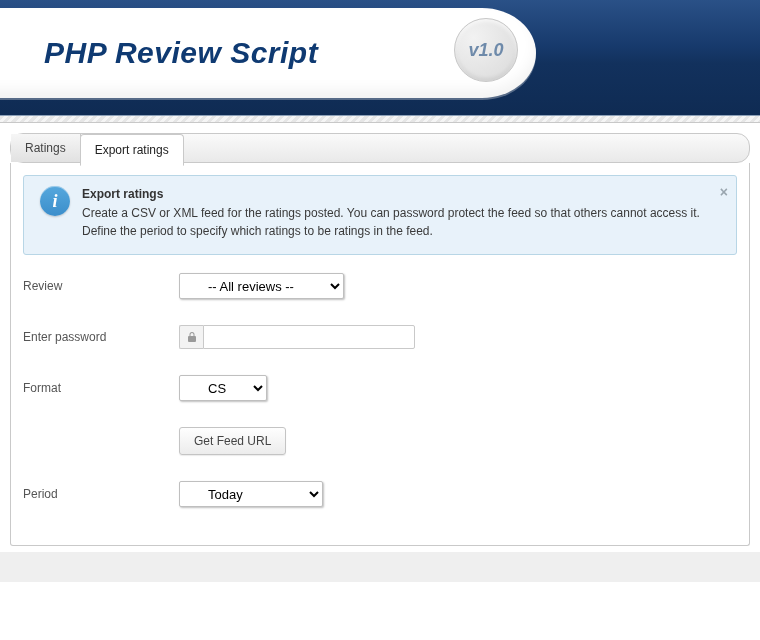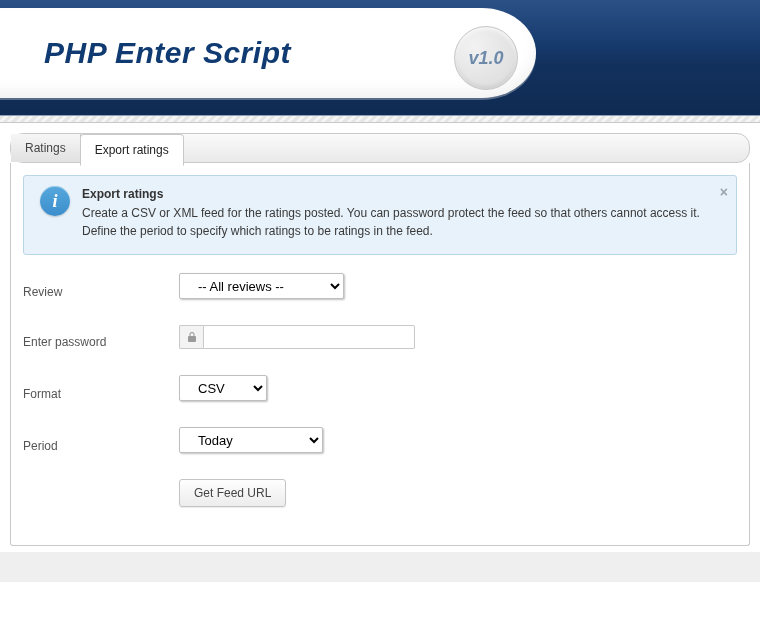--- a/index.html
+++ b/index.html
@@ -29,21 +29,21 @@
   }
   .title-text {
     font-size:30px;
     font-weight:bold;
     font-style:italic;
     color:#0f3a72;
     letter-spacing:0.5px;
   }
   .version-badge {
     position:absolute;
-    top:26px; left:454px;
+    top:18px; left:454px;
     width:64px; height:64px;
     border-radius:50%;
     background: radial-gradient(circle at 30% 30%, #f2f2f2, #d9d9d9);
     border:1px solid #c8c8c8;
     display:flex; align-items:center; justify-content:center;
     font-weight:bold; font-style:italic;
     color:#6e8aaa; font-size:18px;
     box-shadow: inset 0 2px 4px rgba(255,255,255,.8), inset 0 -2px 4px rgba(0,0,0,.1);
   }
   .hatch {
@@ -123,29 +123,29 @@
     font-size:18px;
   }
   .info-title { font-weight:bold; color:#333; display:block; margin-bottom:2px;}
   .info-close {
     position:absolute; right:8px; top:6px;
     color:#9aa6af; cursor:pointer; font-size:14px; font-weight:bold;
     user-select:none;
   }
 
   .form { margin-top:18px; }
-  .row { display:flex; align-items:flex-end; margin-bottom:26px; }
+  .row { display:flex; align-items:center; margin-bottom:26px; }
   .row label.col {
     width:156px;
     color:#555;
     font-size:12px;
   }
   .ctrl select {
     font-size:13px;
-    padding:4px 14px;
+    padding:4px 24px;
     border:1px solid #bfbfbf;
     border-radius:2px;
     background:#fff;
     box-shadow:1px 1px 2px rgba(0,0,0,.25);
     height:26px;
   }
   .sel-review { width:165px; }
   .sel-format { width:88px; }
   .sel-period { width:144px; }
 
@@ -185,21 +185,21 @@
     margin-top:6px;
     height:30px;
     background:#efefef;
   }
 </style>
 </head>
 <body>
 
 <div class="topbar">
   <div class="title-pill">
-    <span class="title-text">PHP Enter Script</span>
+    <span class="title-text">PHP Review Script</span>
   </div>
   <div class="version-badge">v1.0</div>
 </div>
 <div class="hatch"></div>
 
 <div class="content">
   <div class="tabbar">
     <div class="tab inactive">Ratings</div>
     <div class="tab active">Export ratings</div>
   </div>
@@ -243,32 +243,32 @@
       <div class="row">
         <label class="col">Format</label>
         <div class="ctrl">
           <select class="sel-format">
             <option>CSV</option>
           </select>
         </div>
       </div>
 
       <div class="row">
+        <label class="col"></label>
+        <div class="ctrl">
+          <span class="btn">Get Feed URL</span>
+        </div>
+      </div>
+
+      <div class="row">
         <label class="col">Period</label>
         <div class="ctrl">
           <select class="sel-period">
             <option>Today</option>
           </select>
         </div>
       </div>
 
-      <div class="row">
-        <label class="col"></label>
-        <div class="ctrl">
-          <span class="btn">Get Feed URL</span>
-        </div>
-      </div>
-
     </div>
   </div>
 </div>
 
 <div class="footstrip"></div>
 
 </body></html>

